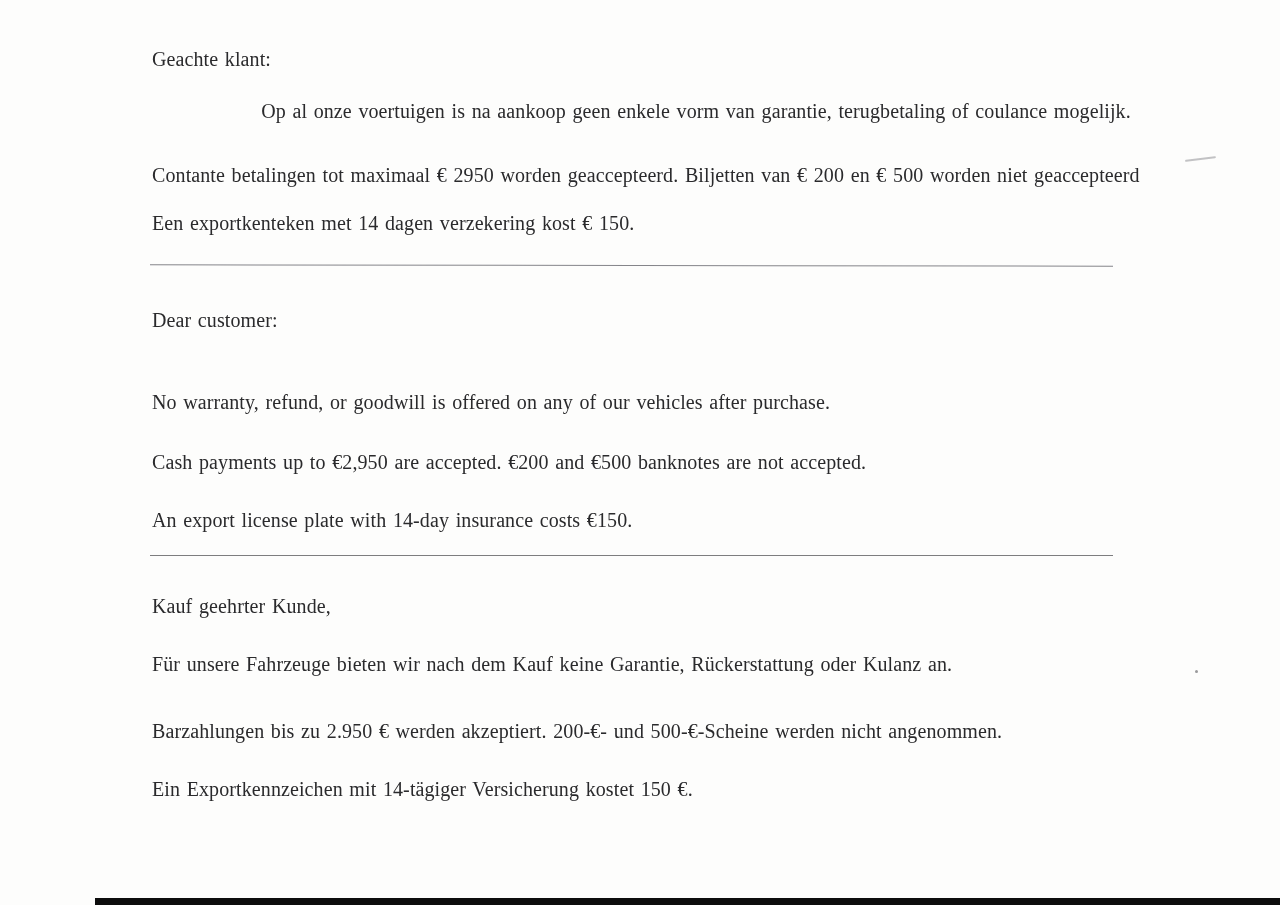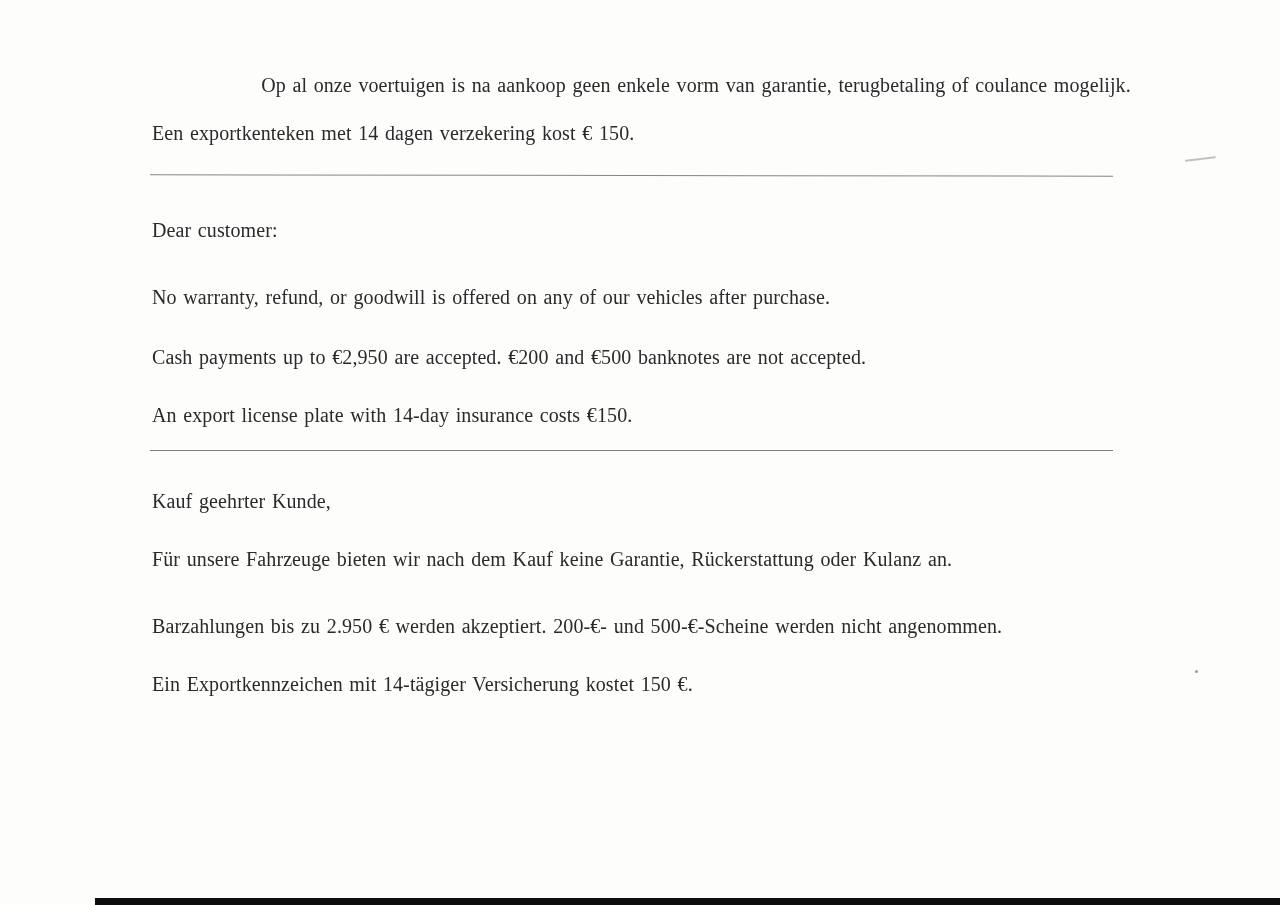--- a/index.html
+++ b/index.html
@@ -31,21 +31,21 @@
     letter-spacing: 0.1px;
     word-spacing: 1.5px;
     white-space: nowrap;
   }
   
   .sec-nl .para-1 { margin-top: 26px; text-align: center; }
   .sec-nl .para-2 { margin-top: 38px; }
   .sec-nl .para-3 { margin-top: 22px; }
   .divider-1      { margin-top: 29px; }
   .sec-en .greeting { margin-top: 41px; }
-  .sec-en .para-1 { margin-top: 41px; }
+  .sec-en .para-1 { margin-top: 56px; }
   .sec-en .para-2 { margin-top: 34px; }
   .sec-en .para-3 { margin-top: 32px; }
   .divider-2      { margin-top: 22px; }
   .sec-de .greeting { margin-top: 37px; }
   .sec-de .para-1 { margin-top: 32px; }
   .sec-de .para-2 { margin-top: 41px; }
   .sec-de .para-3 { margin-top: 32px; font-family: Liberation Serif, serif; }
 
   .divider {
     border: 0;
@@ -85,21 +85,23 @@
     height: 7px;
     background: #0d0d0d;
   }
 </style>
 </head>
 <body>
 
 <div class="page">
 
   <section class="sec-nl">
+    <p class="greeting">Geachte klant:</p>
     <p class="para para-1">Op al onze voertuigen is na aankoop geen enkele vorm van garantie, terugbetaling of coulance mogelijk.</p>
+    <p class="para para-2">Contante betalingen tot maximaal € 2950 worden geaccepteerd. Biljetten van € 200 en € 500 worden niet geaccepteerd</p>
     <p class="para para-3">Een exportkenteken met 14 dagen verzekering kost € 150.</p>
   </section>
 
   <hr class="divider divider-1">
 
   <section class="sec-en">
     <p class="greeting">Dear customer:</p>
     <p class="para para-1">No warranty, refund, or goodwill is offered on any of our vehicles after purchase.</p>
     <p class="para para-2">Cash payments up to €2,950 are accepted. €200 and €500 banknotes are not accepted.</p>
     <p class="para para-3">An export license plate with 14-day insurance costs €150.</p>

